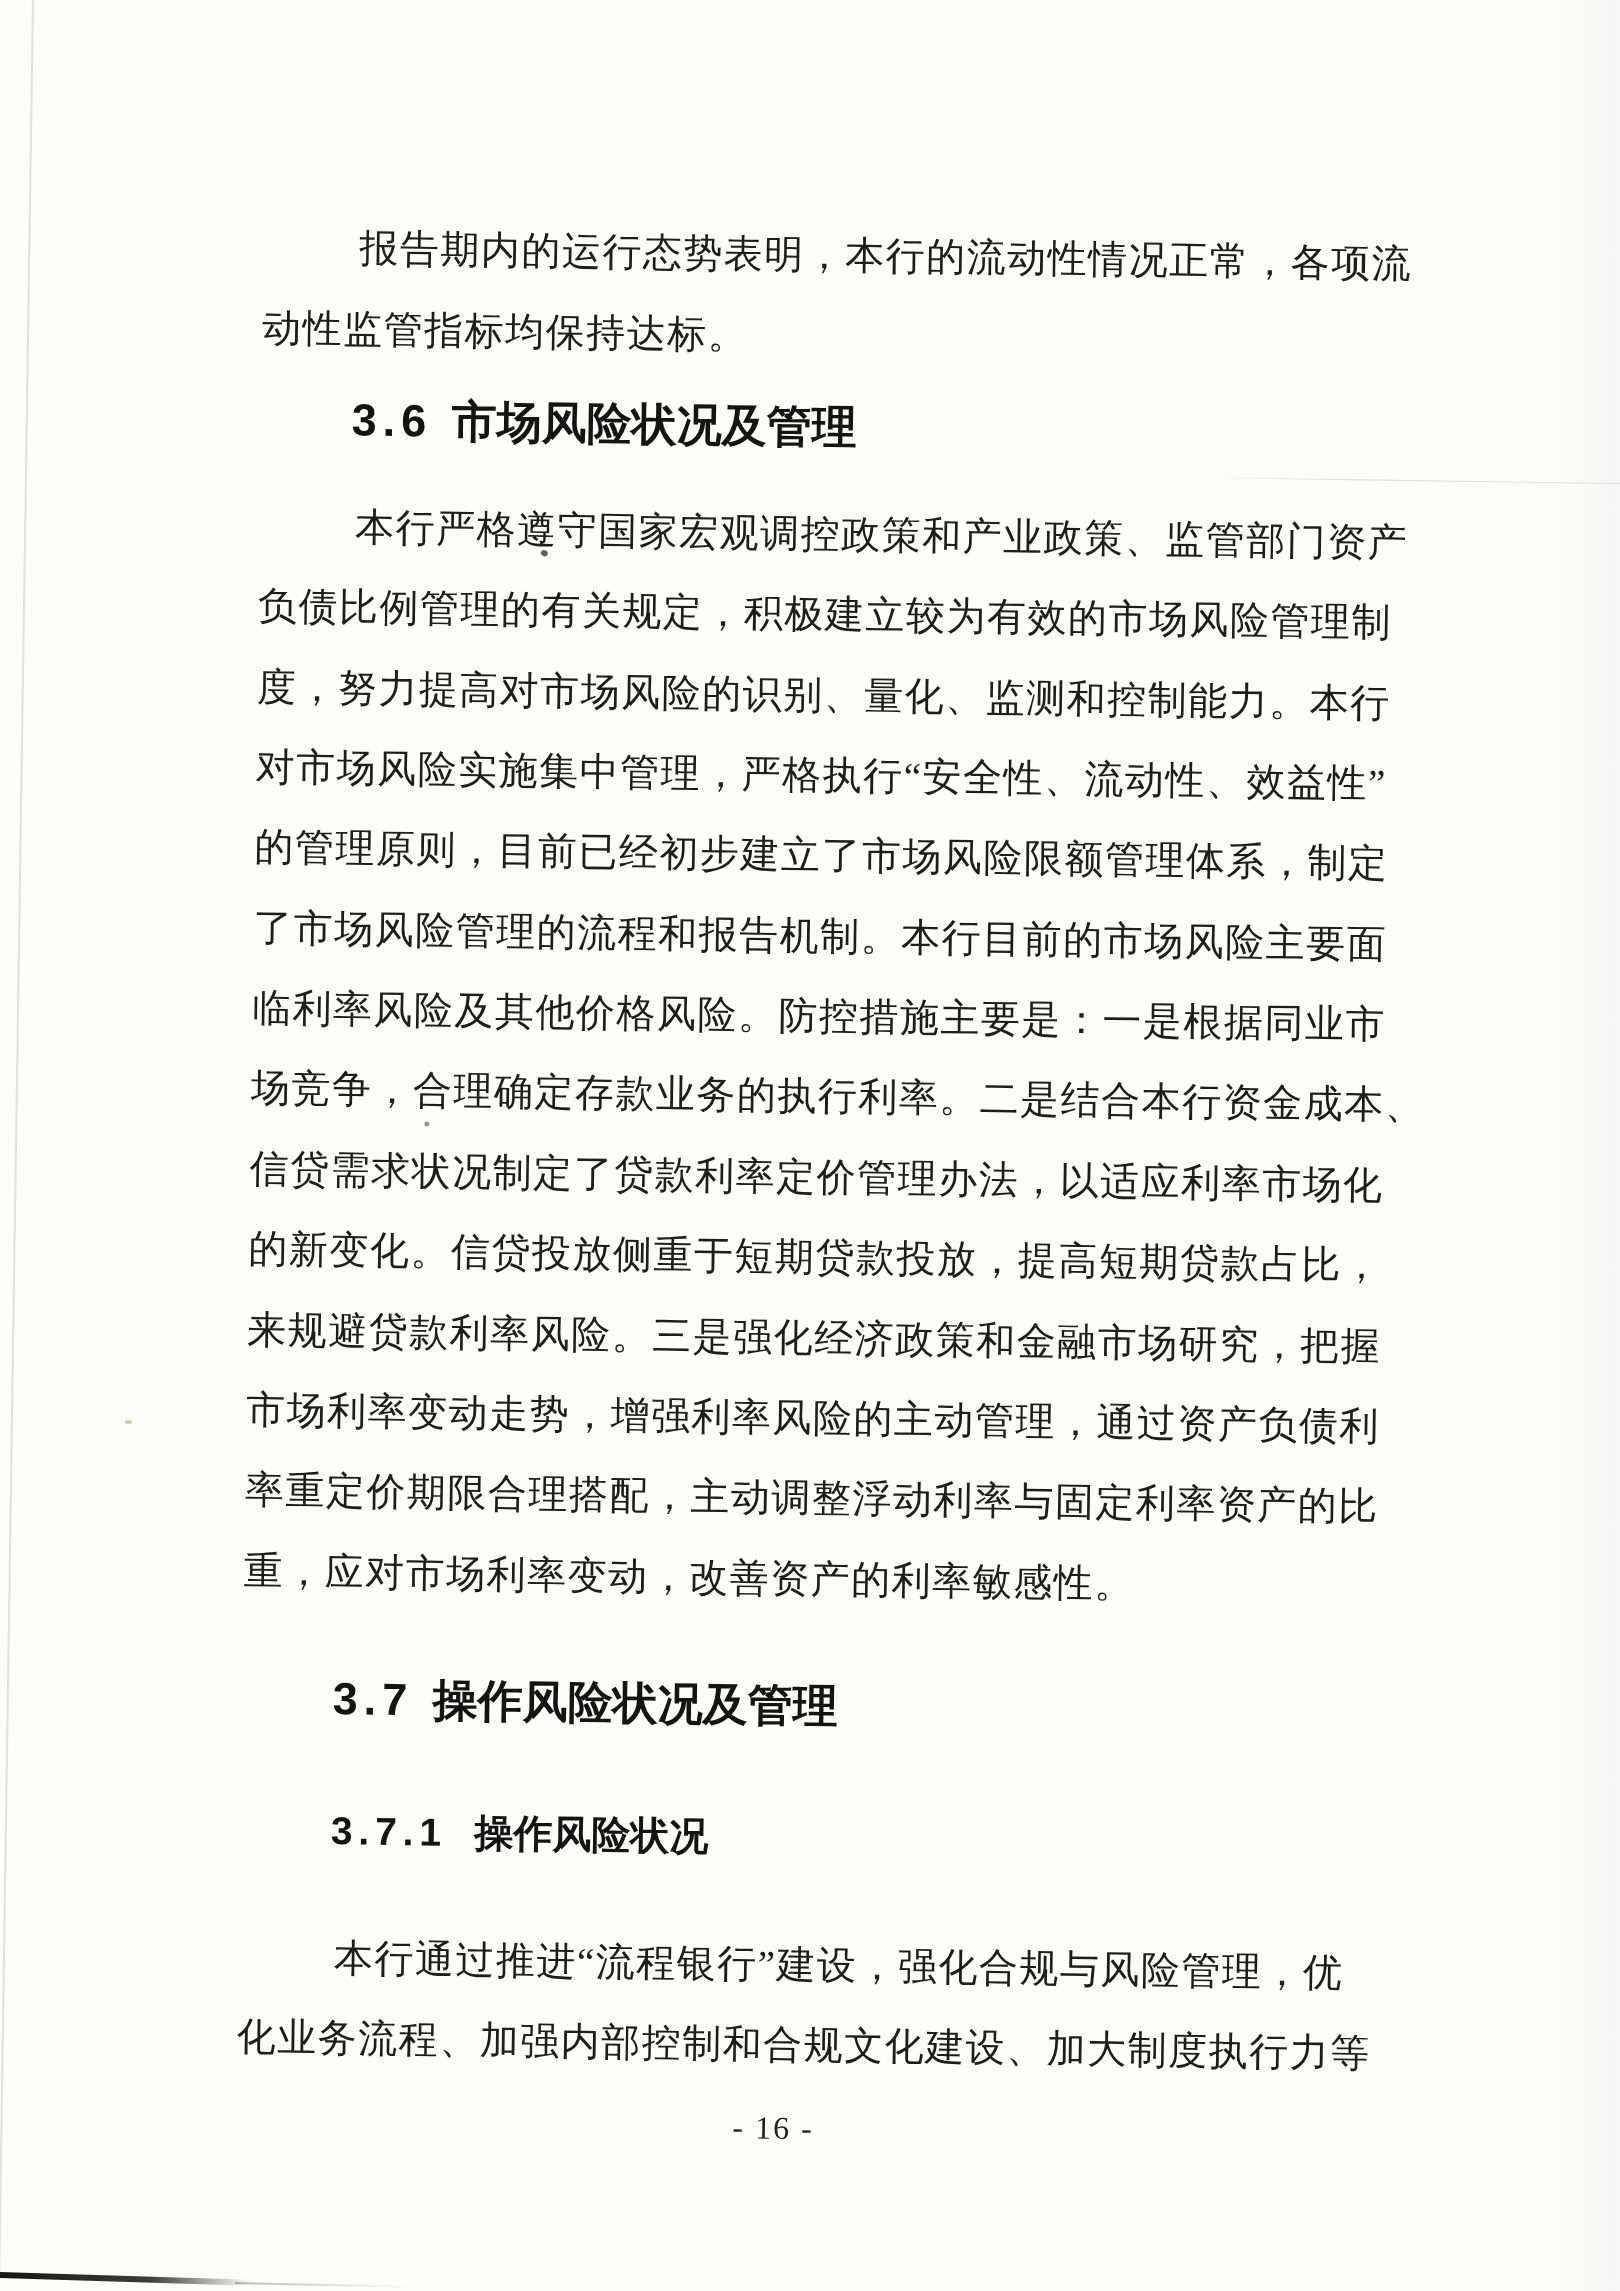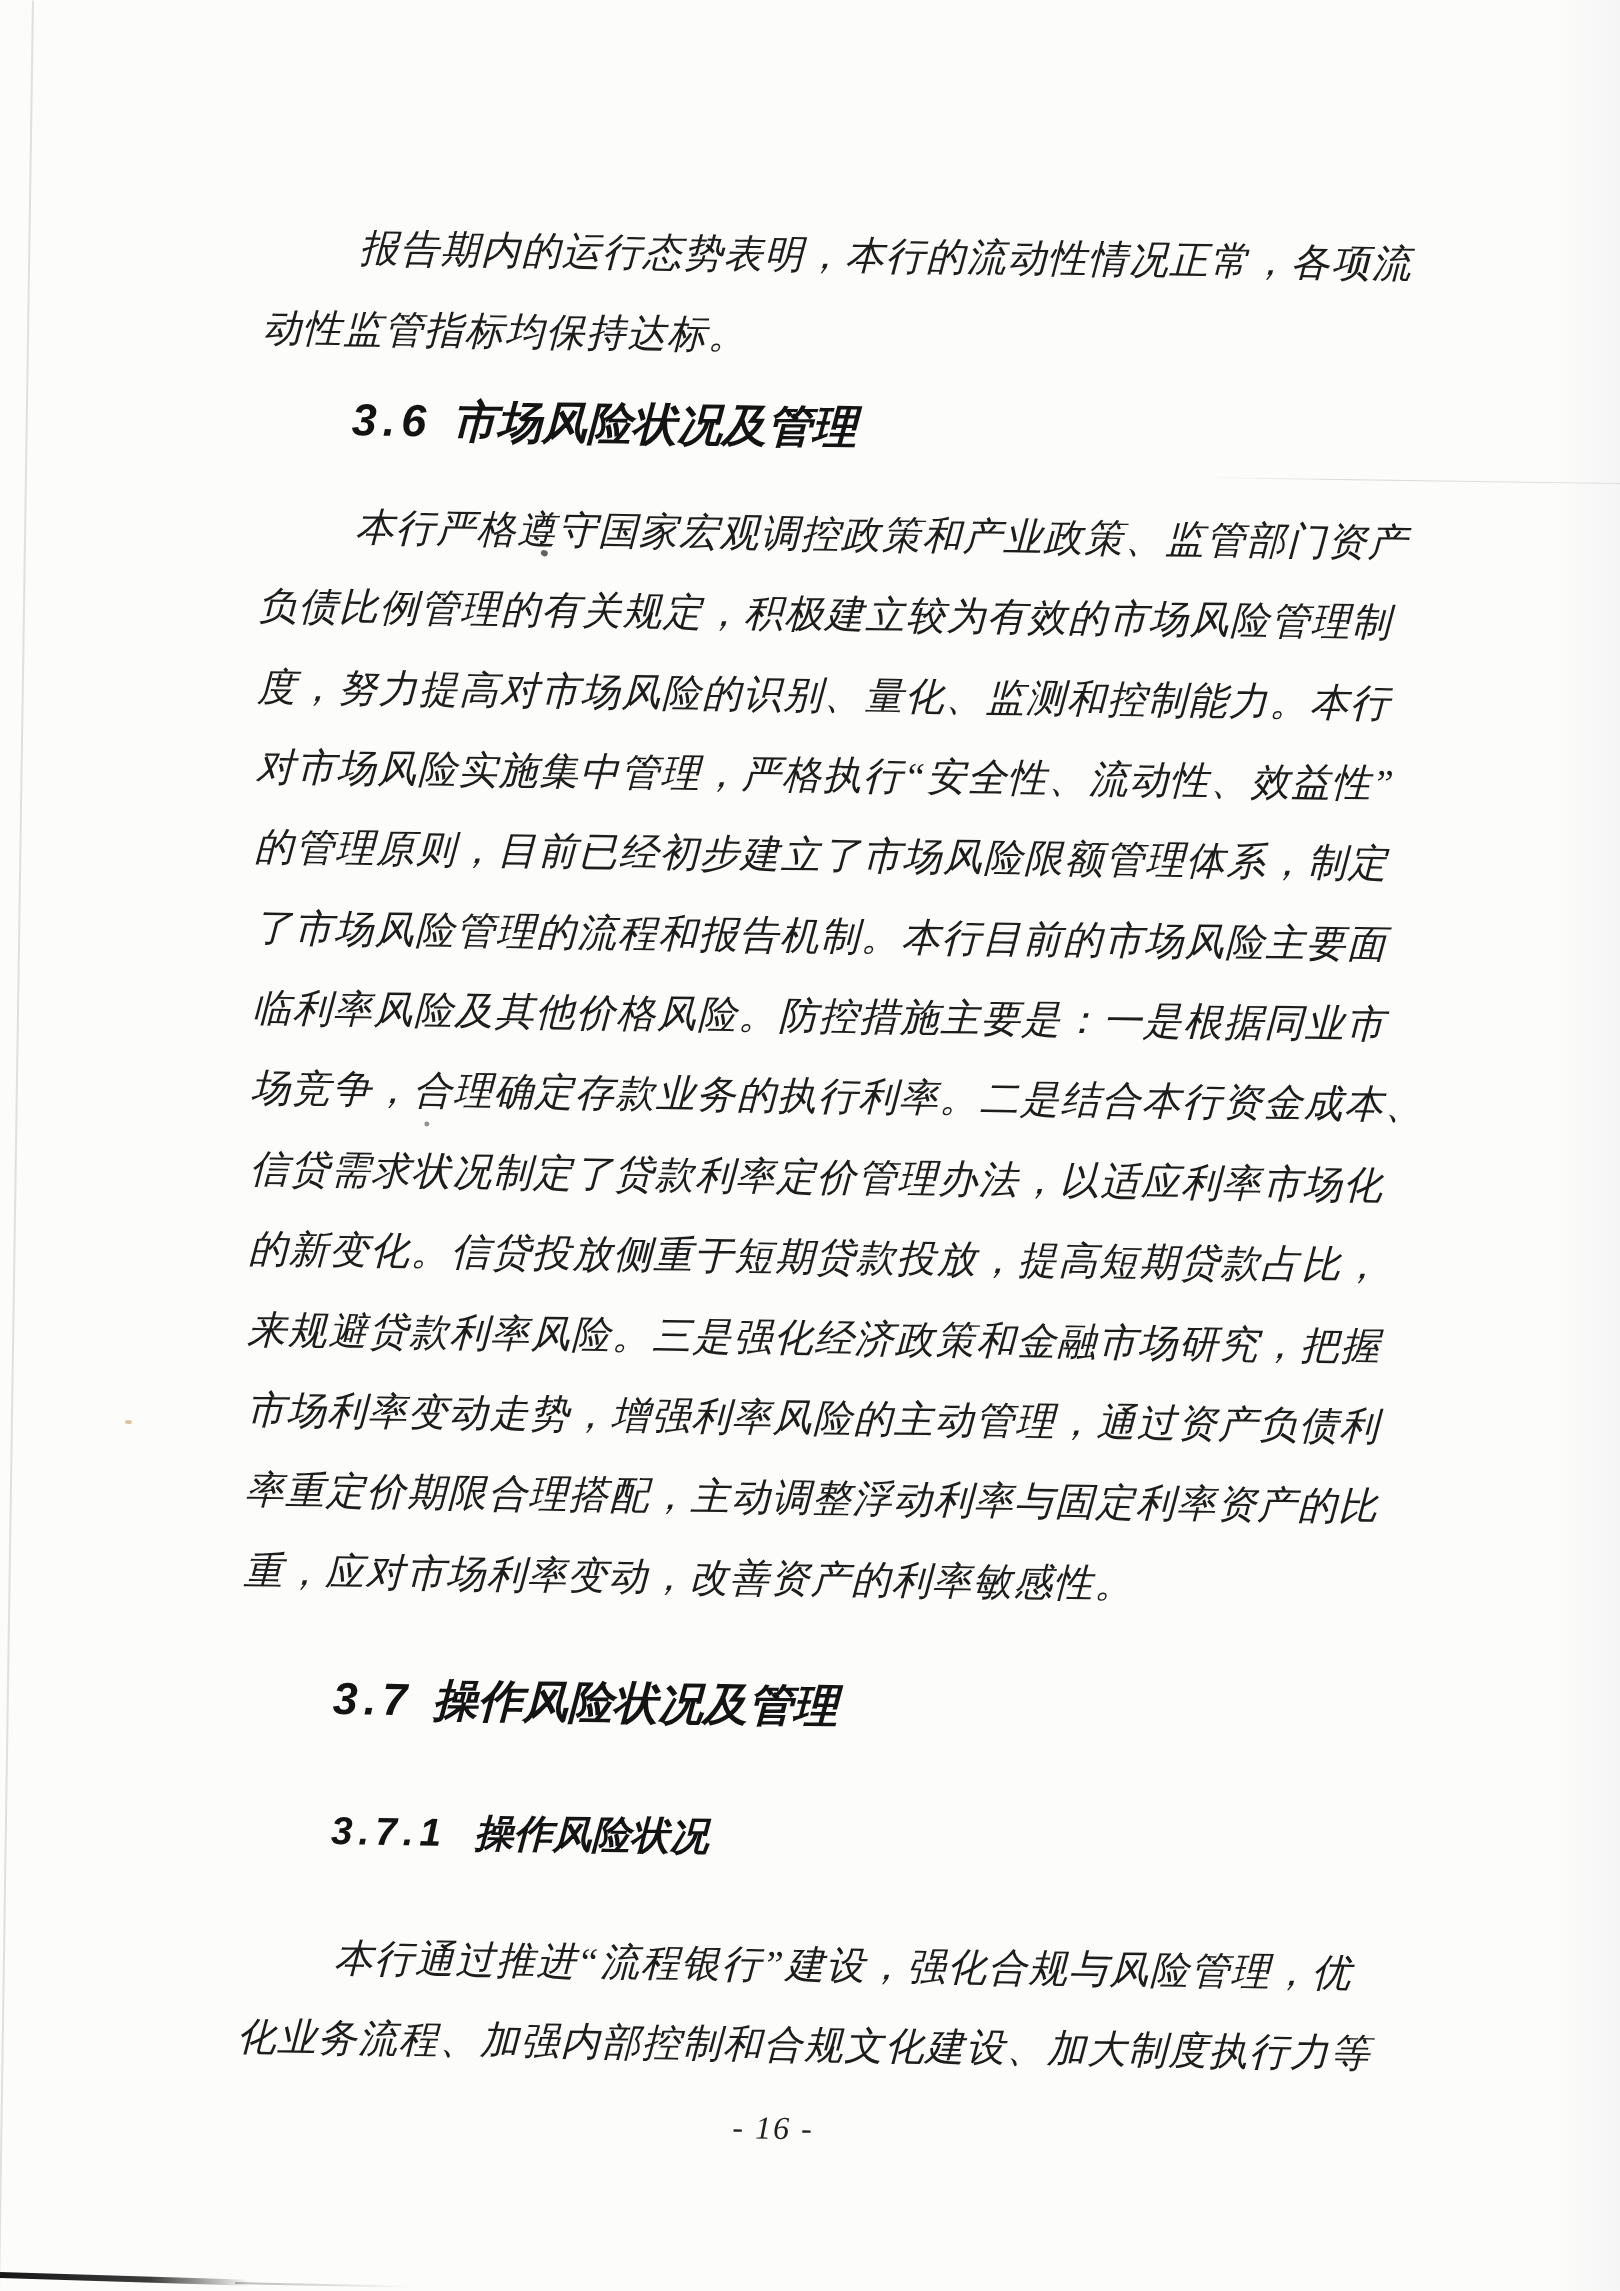--- a/index.html
+++ b/index.html
@@ -6,21 +6,20 @@
   body{
     width:1620px;height:2292px;
     background:#ffffff;
     overflow:hidden;position:relative;
     font-family:"Liberation Serif",serif;
   }
   .page{
     position:absolute;left:0;top:0;width:1620px;height:2292px;
     background:#fcfcfb;
     background-image:linear-gradient(to right, rgba(255,255,255,0) 96%, rgba(110,118,125,0.05) 100%);
-    font-style:italic;
   }
   
   .content{
     position:absolute;left:0;top:0;width:1620px;height:2292px;
     transform:rotate(0.85deg);transform-origin:0 0;
     color:#1d1d1d;
   }
   .line{
     position:absolute;left:267px;
     font-size:39px;line-height:1;

